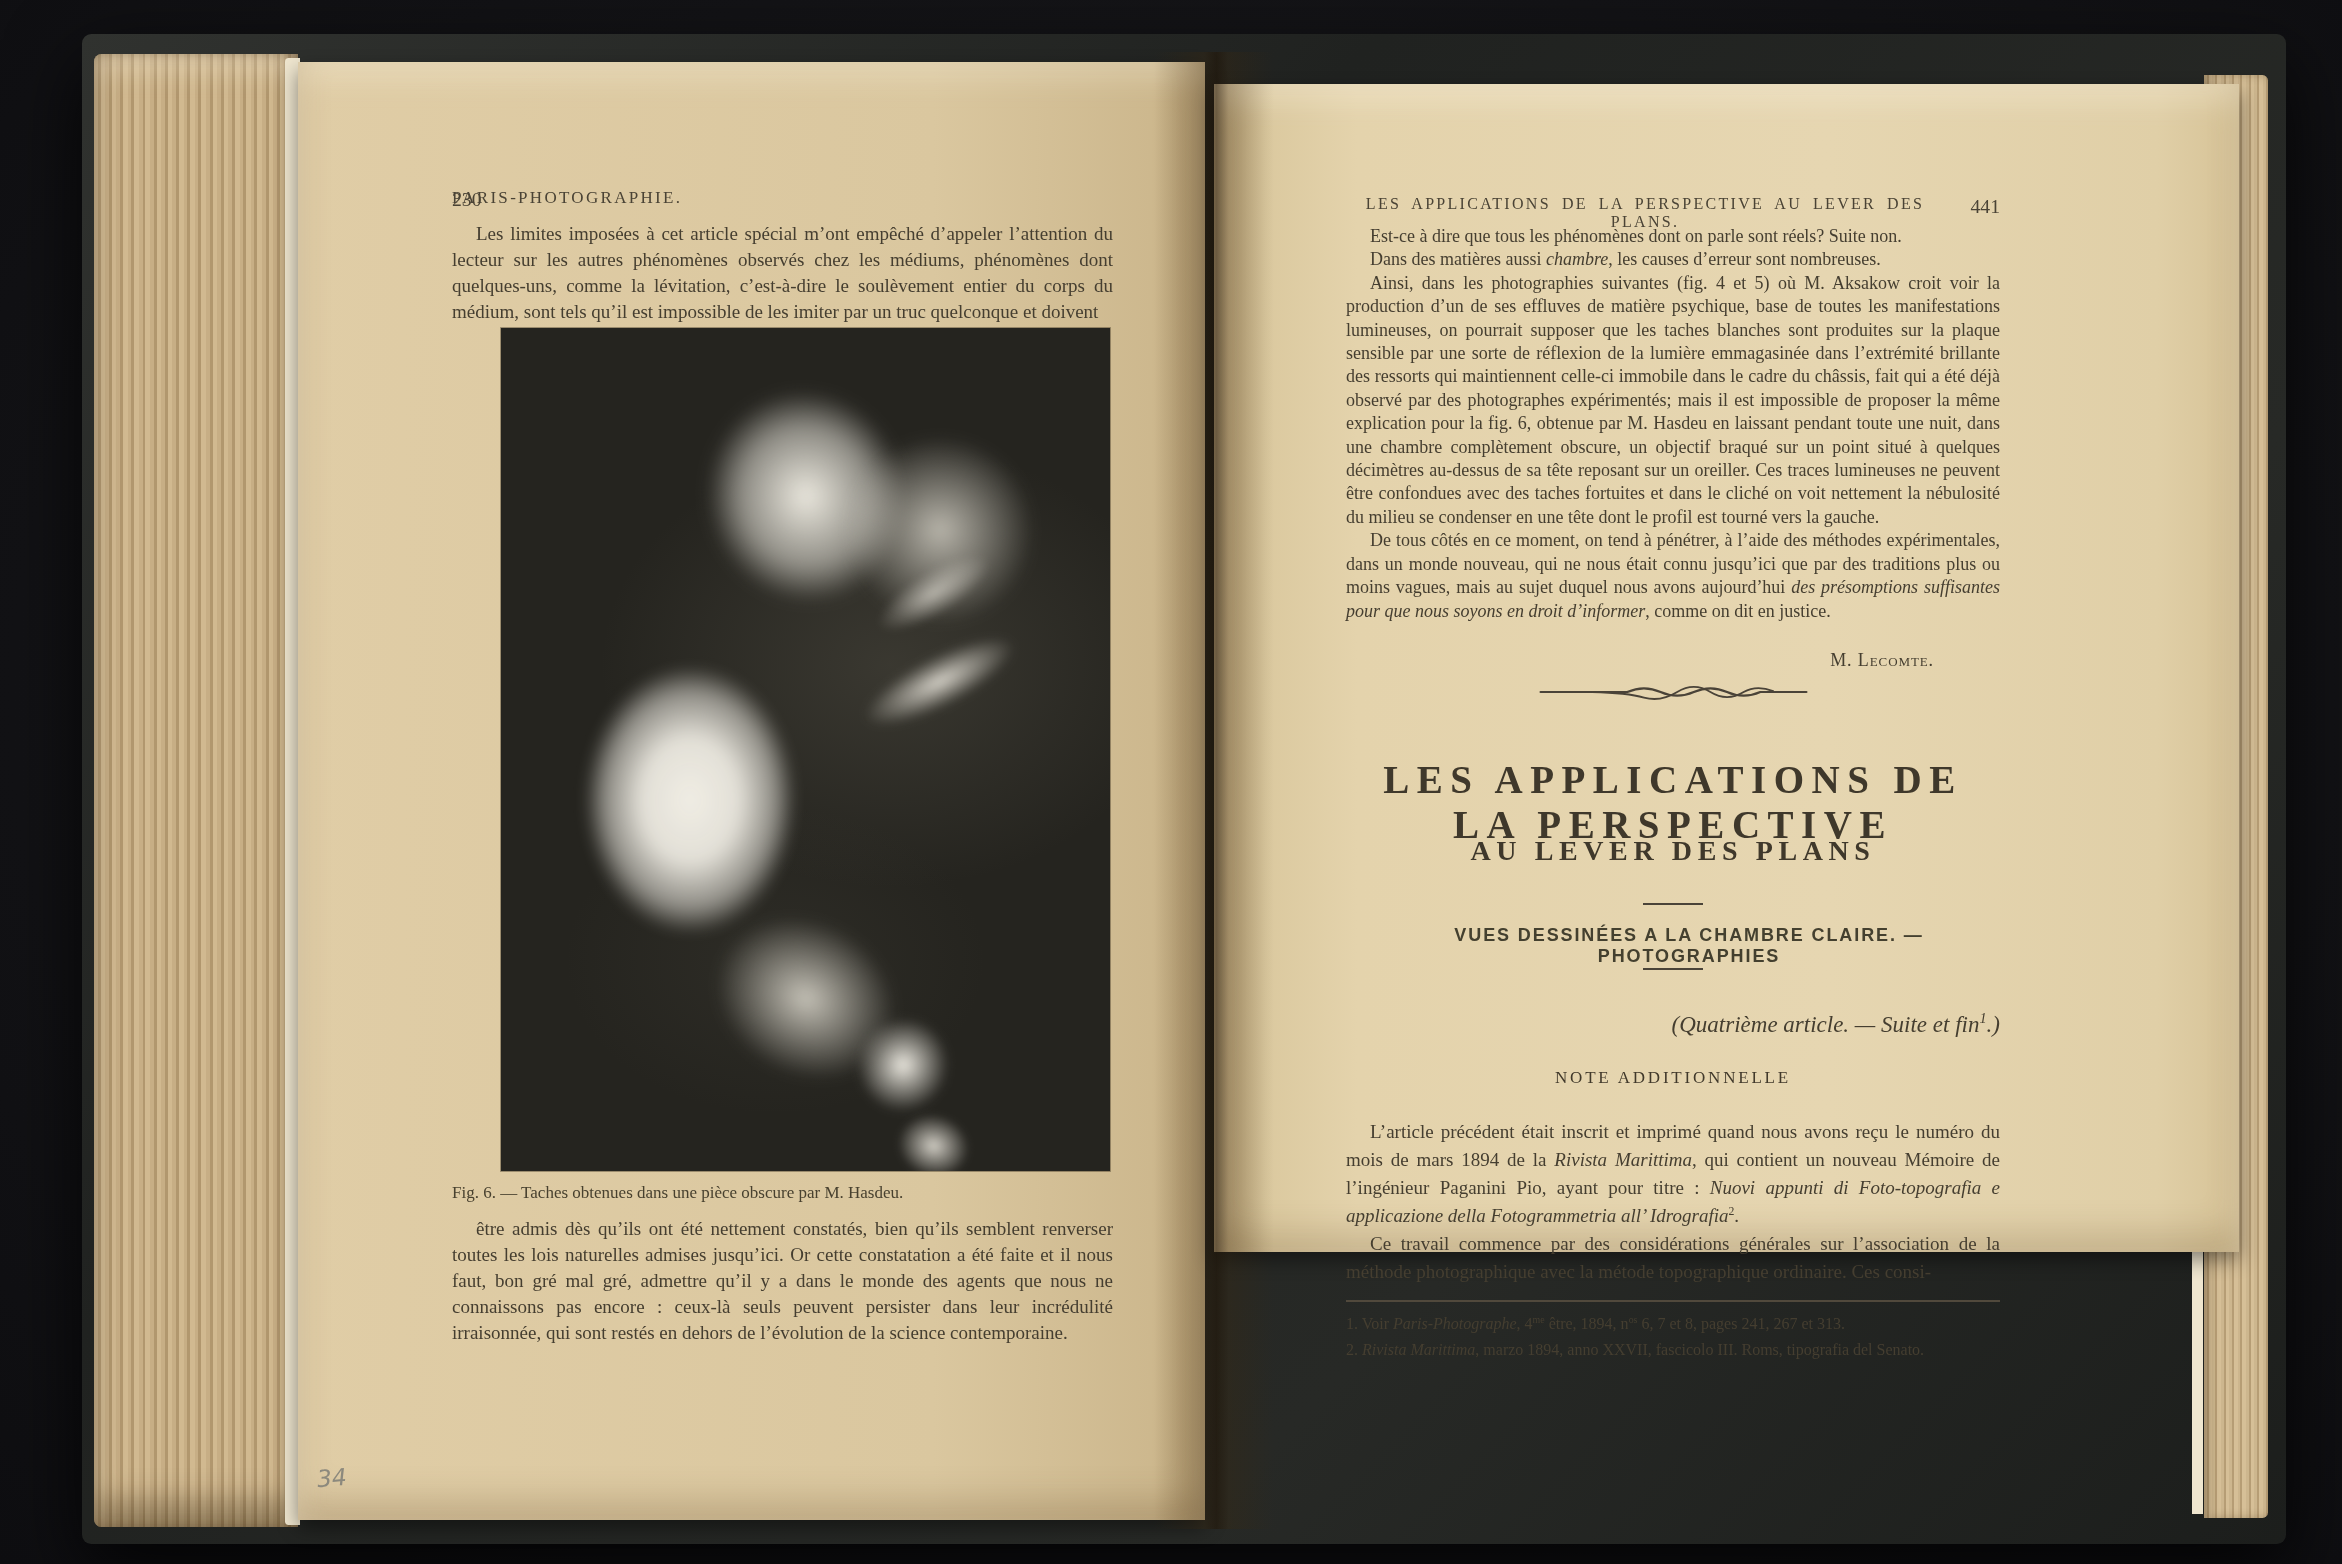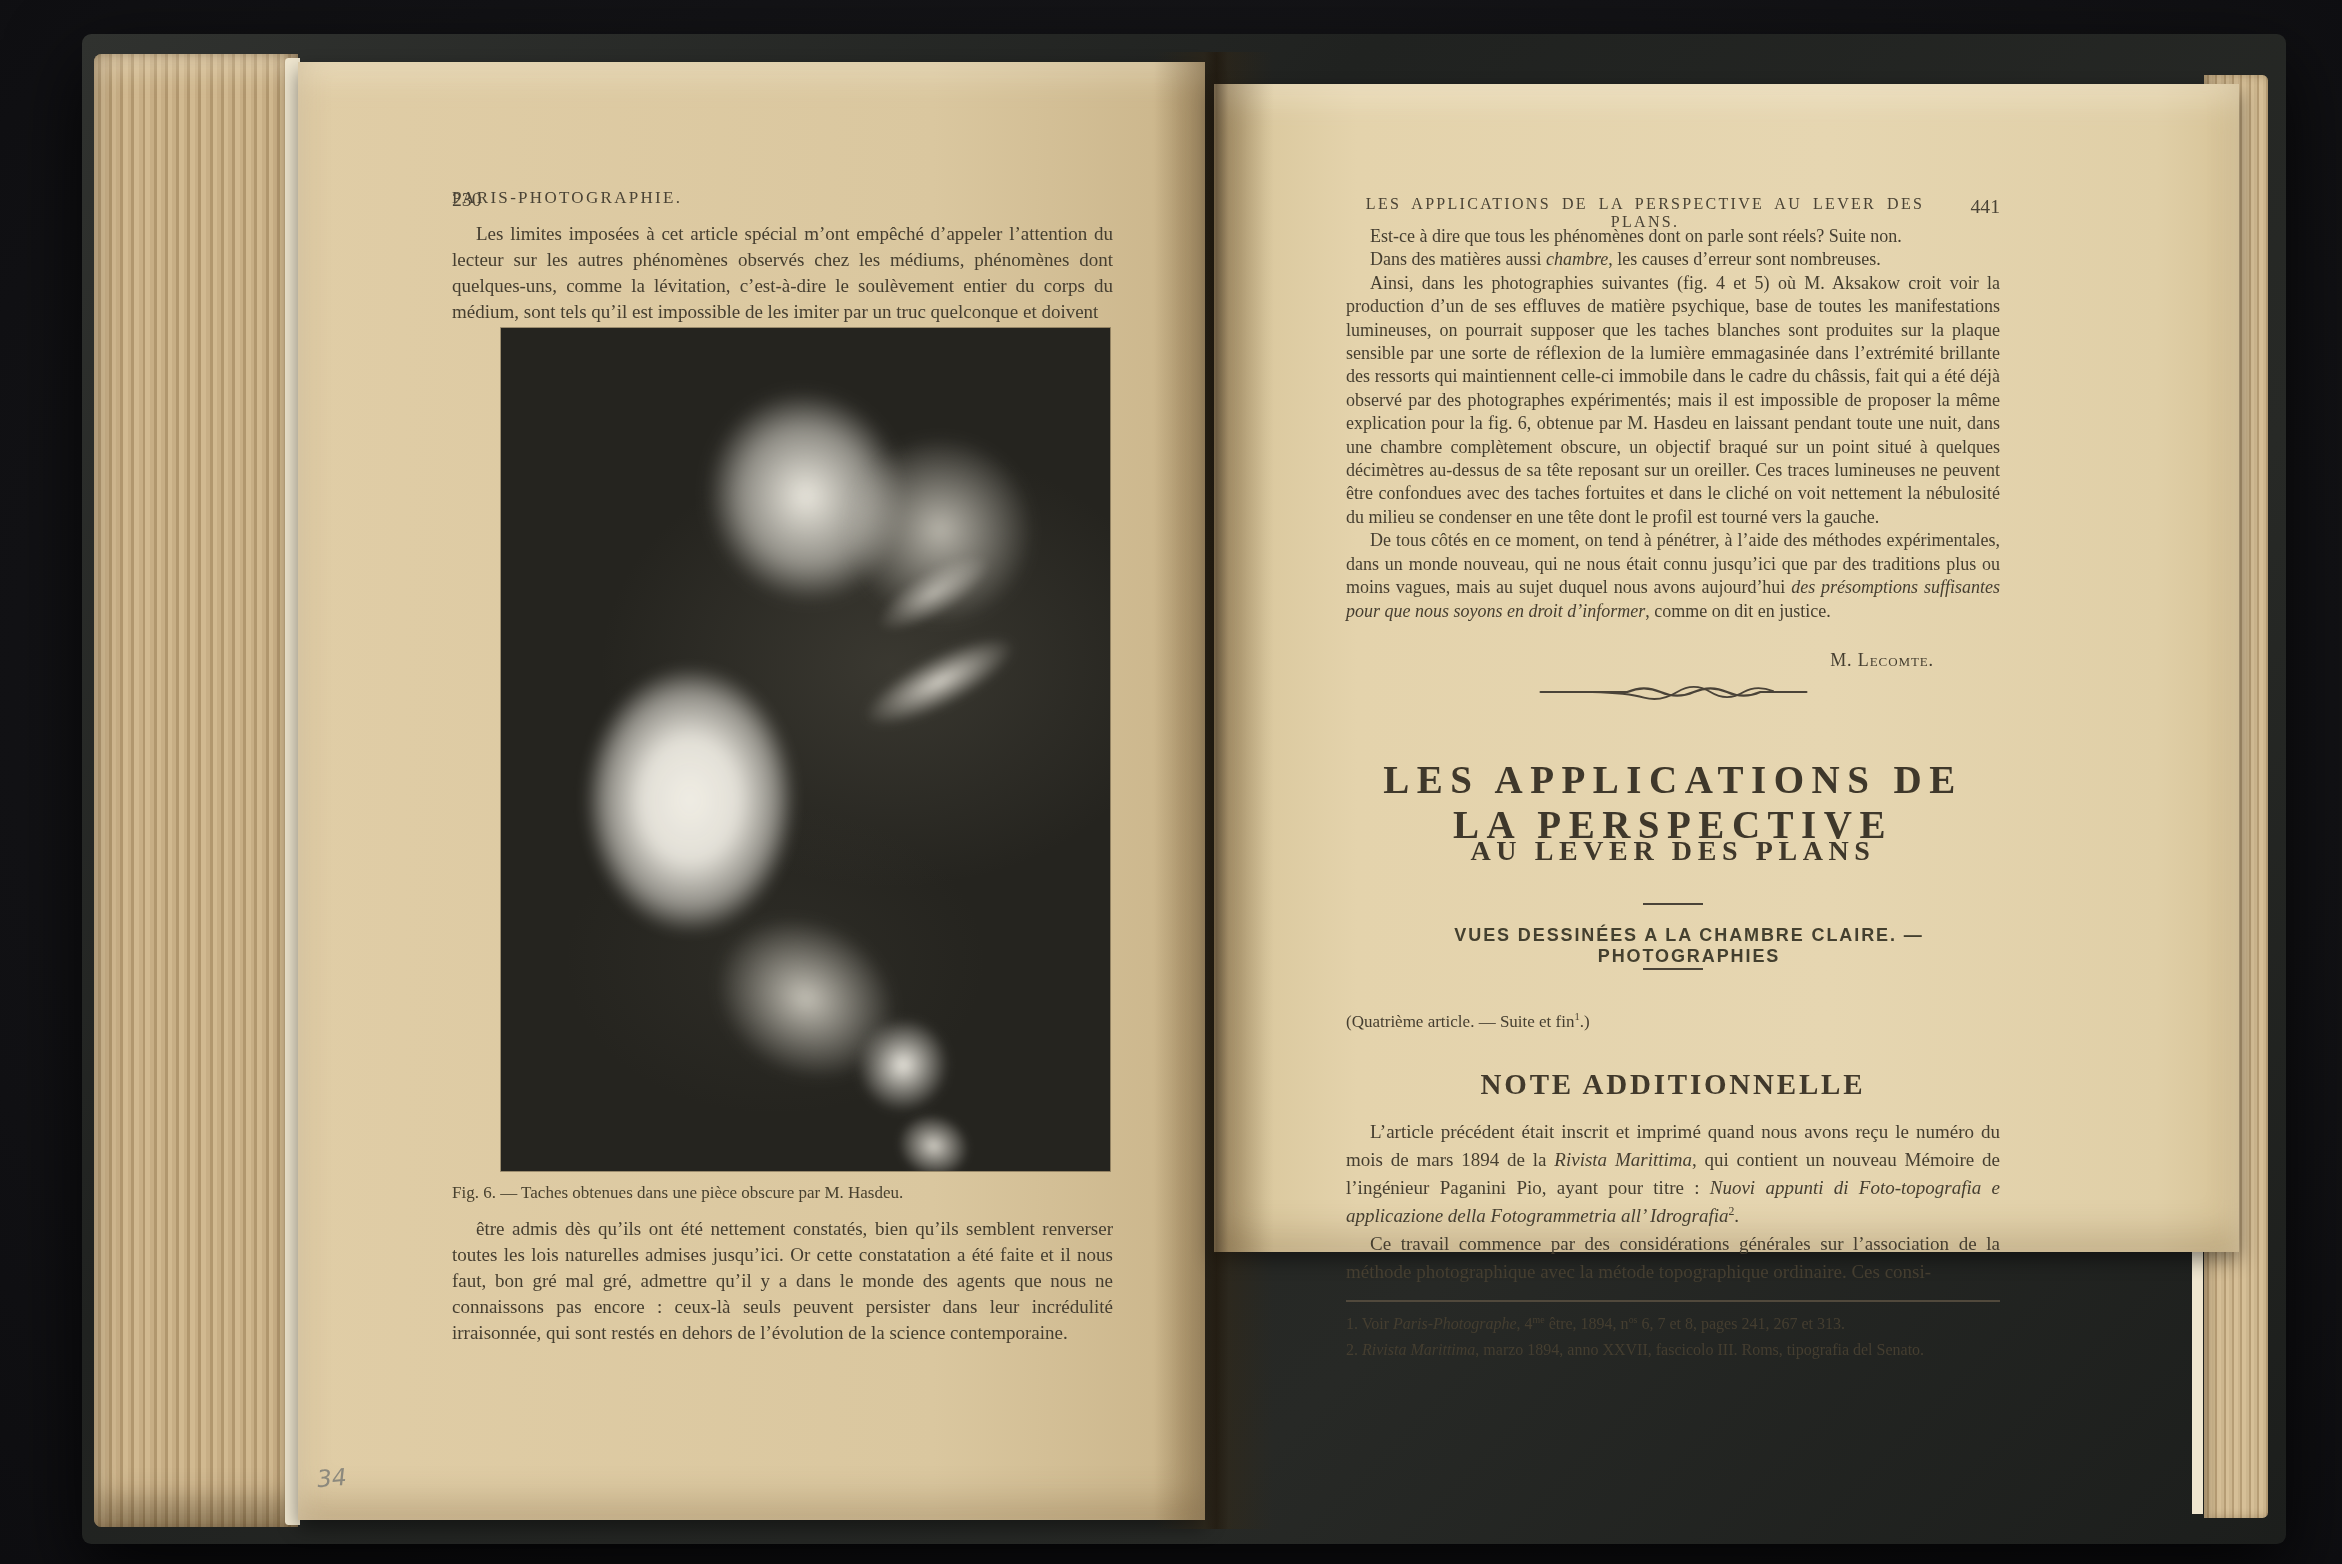--- a/index.html
+++ b/index.html
@@ -56,22 +56,22 @@
       background:radial-gradient(closest-side,rgba(246,243,234,.95),rgba(246,243,234,0) 75%);}
   .b8{left:63%;top:92%;width:16%;height:10%;transform:rotate(18deg);filter:blur(3.7px);
       background:radial-gradient(closest-side,rgba(240,236,226,.85),rgba(240,236,226,0) 75%);}
   .pencil{font-family:"DejaVu Sans",sans-serif;font-style:italic;font-size:23.4px;color:#8c897d;transform:rotate(-5deg);}
   
   .sig{font-size:18px;text-align:right;font-variant:small-caps;letter-spacing:0.9px;}
   .title1{font-weight:bold;font-size:39px;letter-spacing:7.5px;text-align:center;color:#3f382b;}
   .title2{font-weight:bold;font-size:28px;letter-spacing:5.6px;text-align:center;color:#3f382b;}
   .rule{height:1.9px;background:#4a4338;}
   .vues{font-family:"Liberation Sans",sans-serif;font-weight:bold;font-size:18px;letter-spacing:1.9px;text-align:center;color:#44402f;}
-  .artnote{font-size:17px;text-align:left;}
-  .secthead{font-size:29px;letter-spacing:2.8px;text-align:center;color:#41392b;font-weight:bold;}
+  .artnote{font-style:italic;font-size:23px;text-align:right;}
+  .secthead{font-size:17px;letter-spacing:2.8px;text-align:center;color:#41392b;}
   .fn{font-size:16px;line-height:26px;margin:0;}
   sup{font-size:.62em;line-height:0;}
 </style>
 </head>
 <body>
 
 <div class="stage">
   <div class="cover"></div>
   <div class="stack left"></div>
   <div class="stack right"></div>

